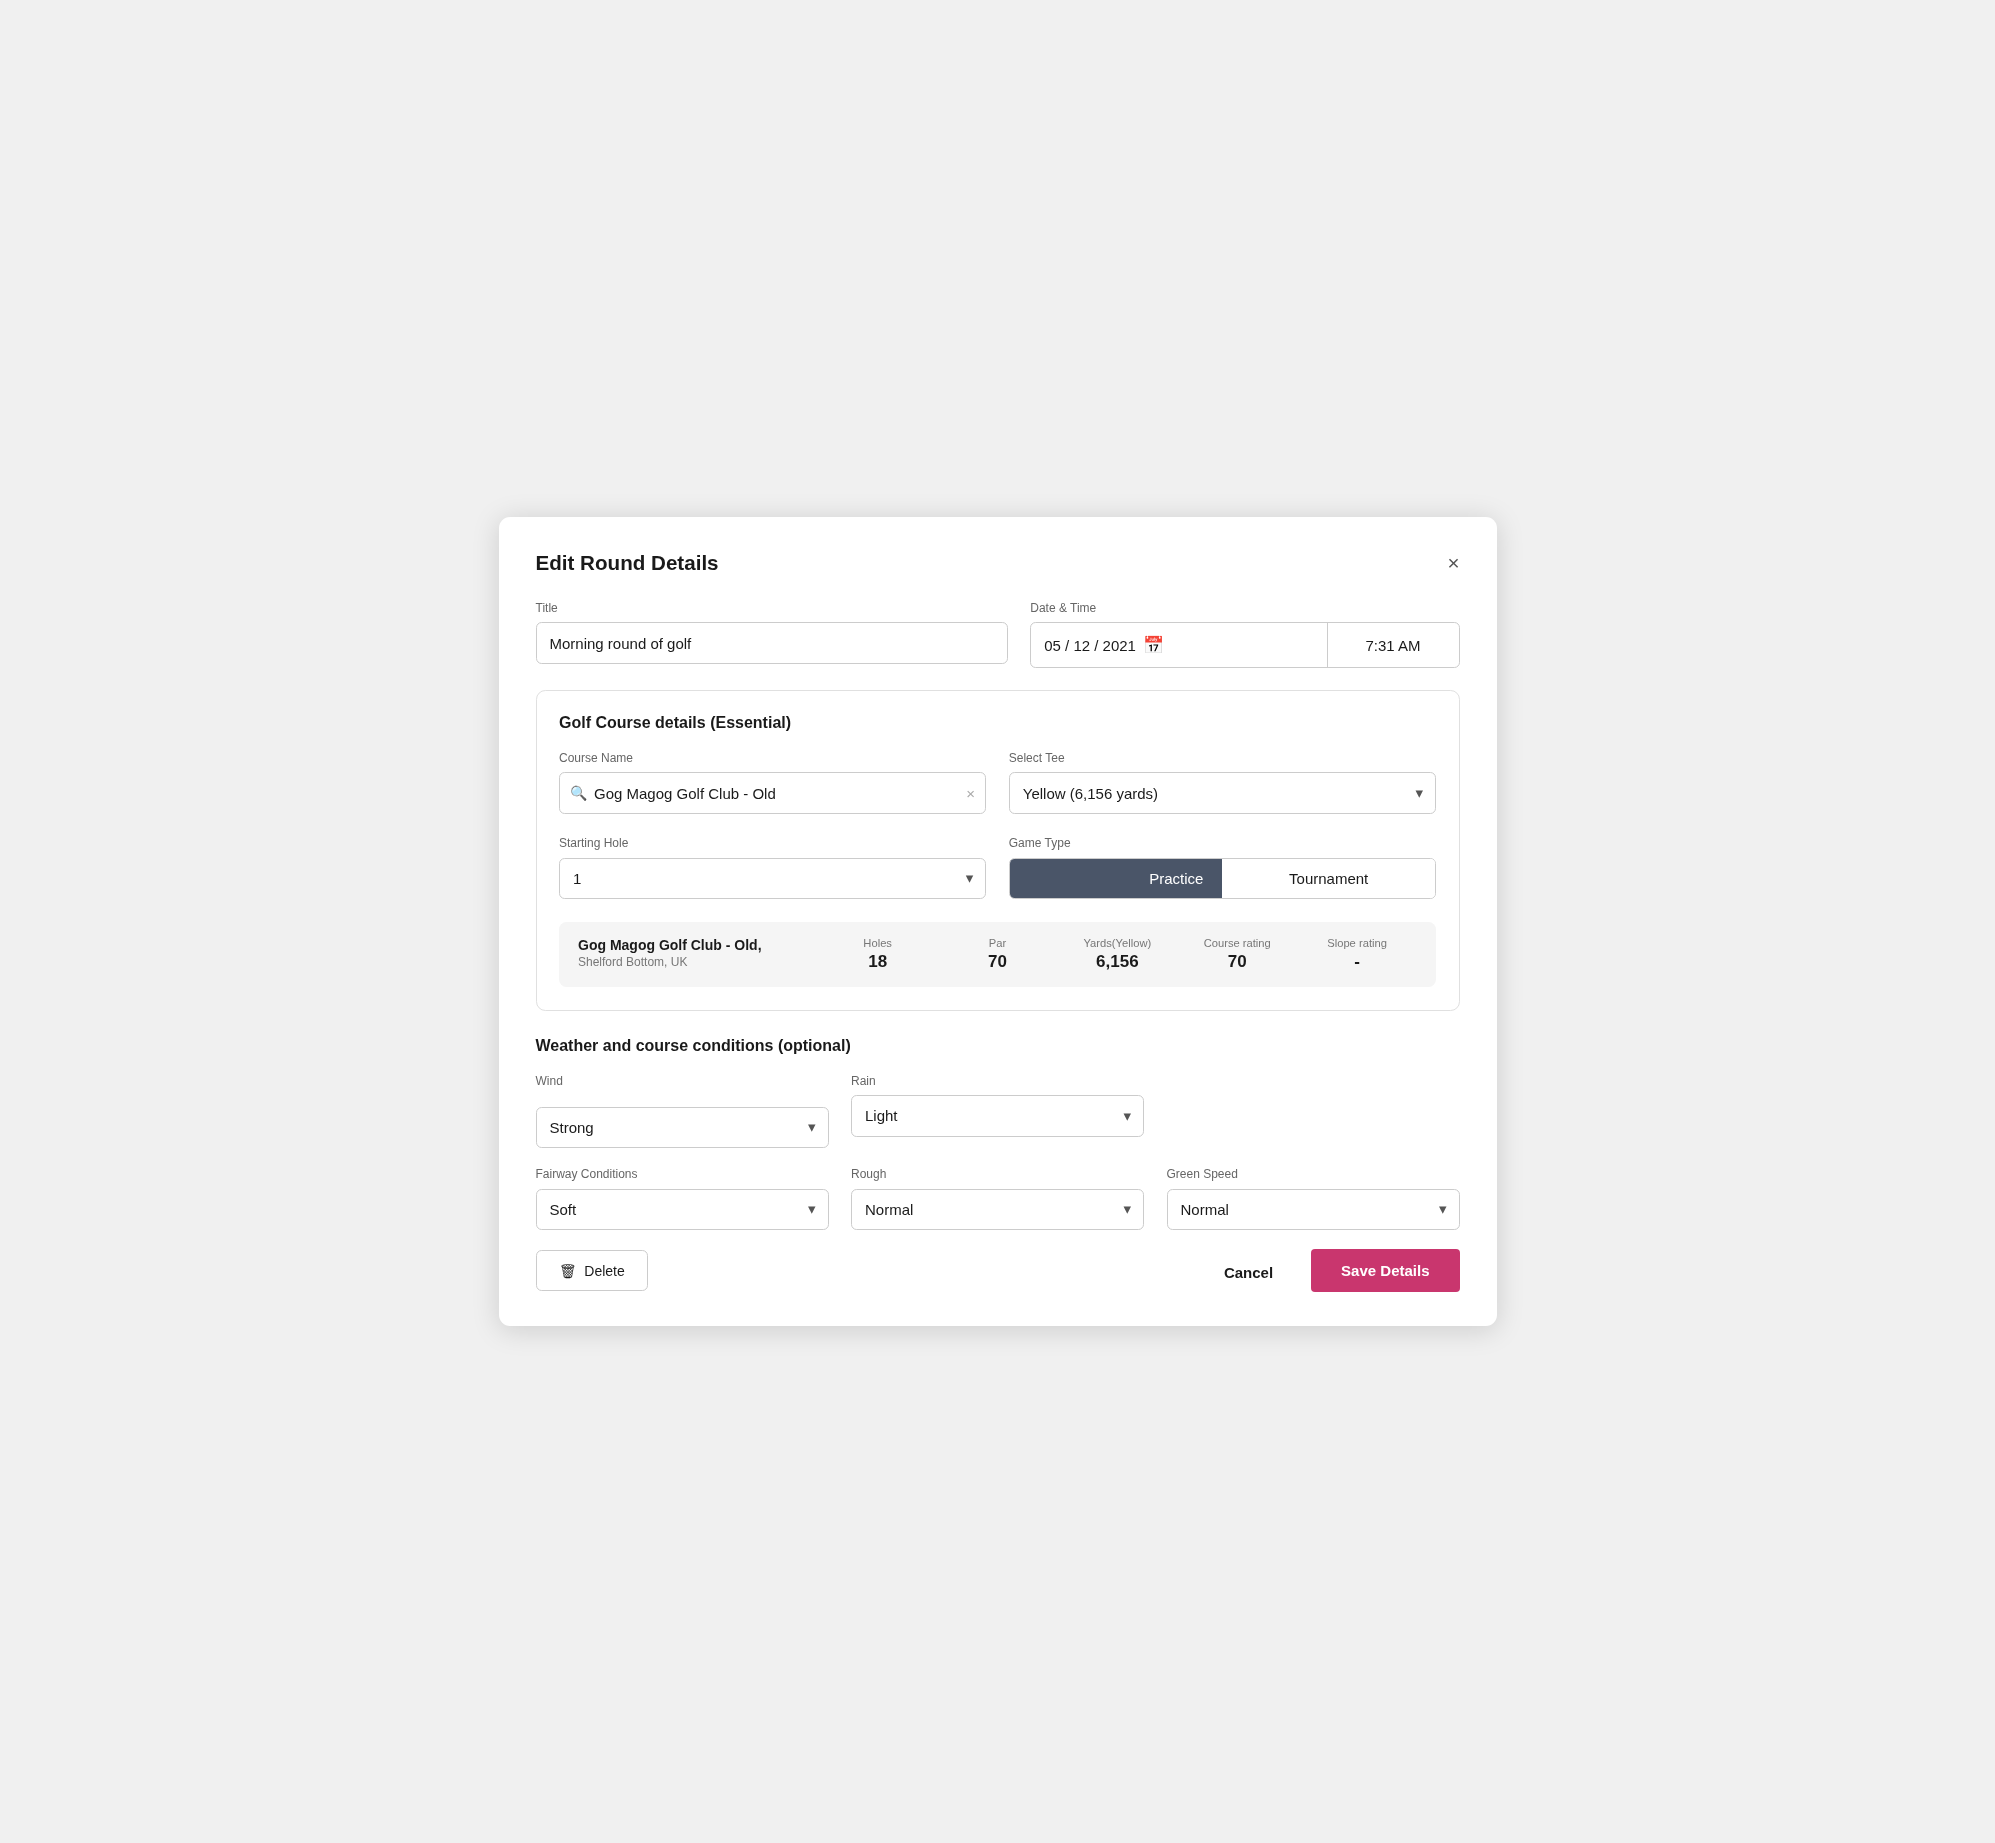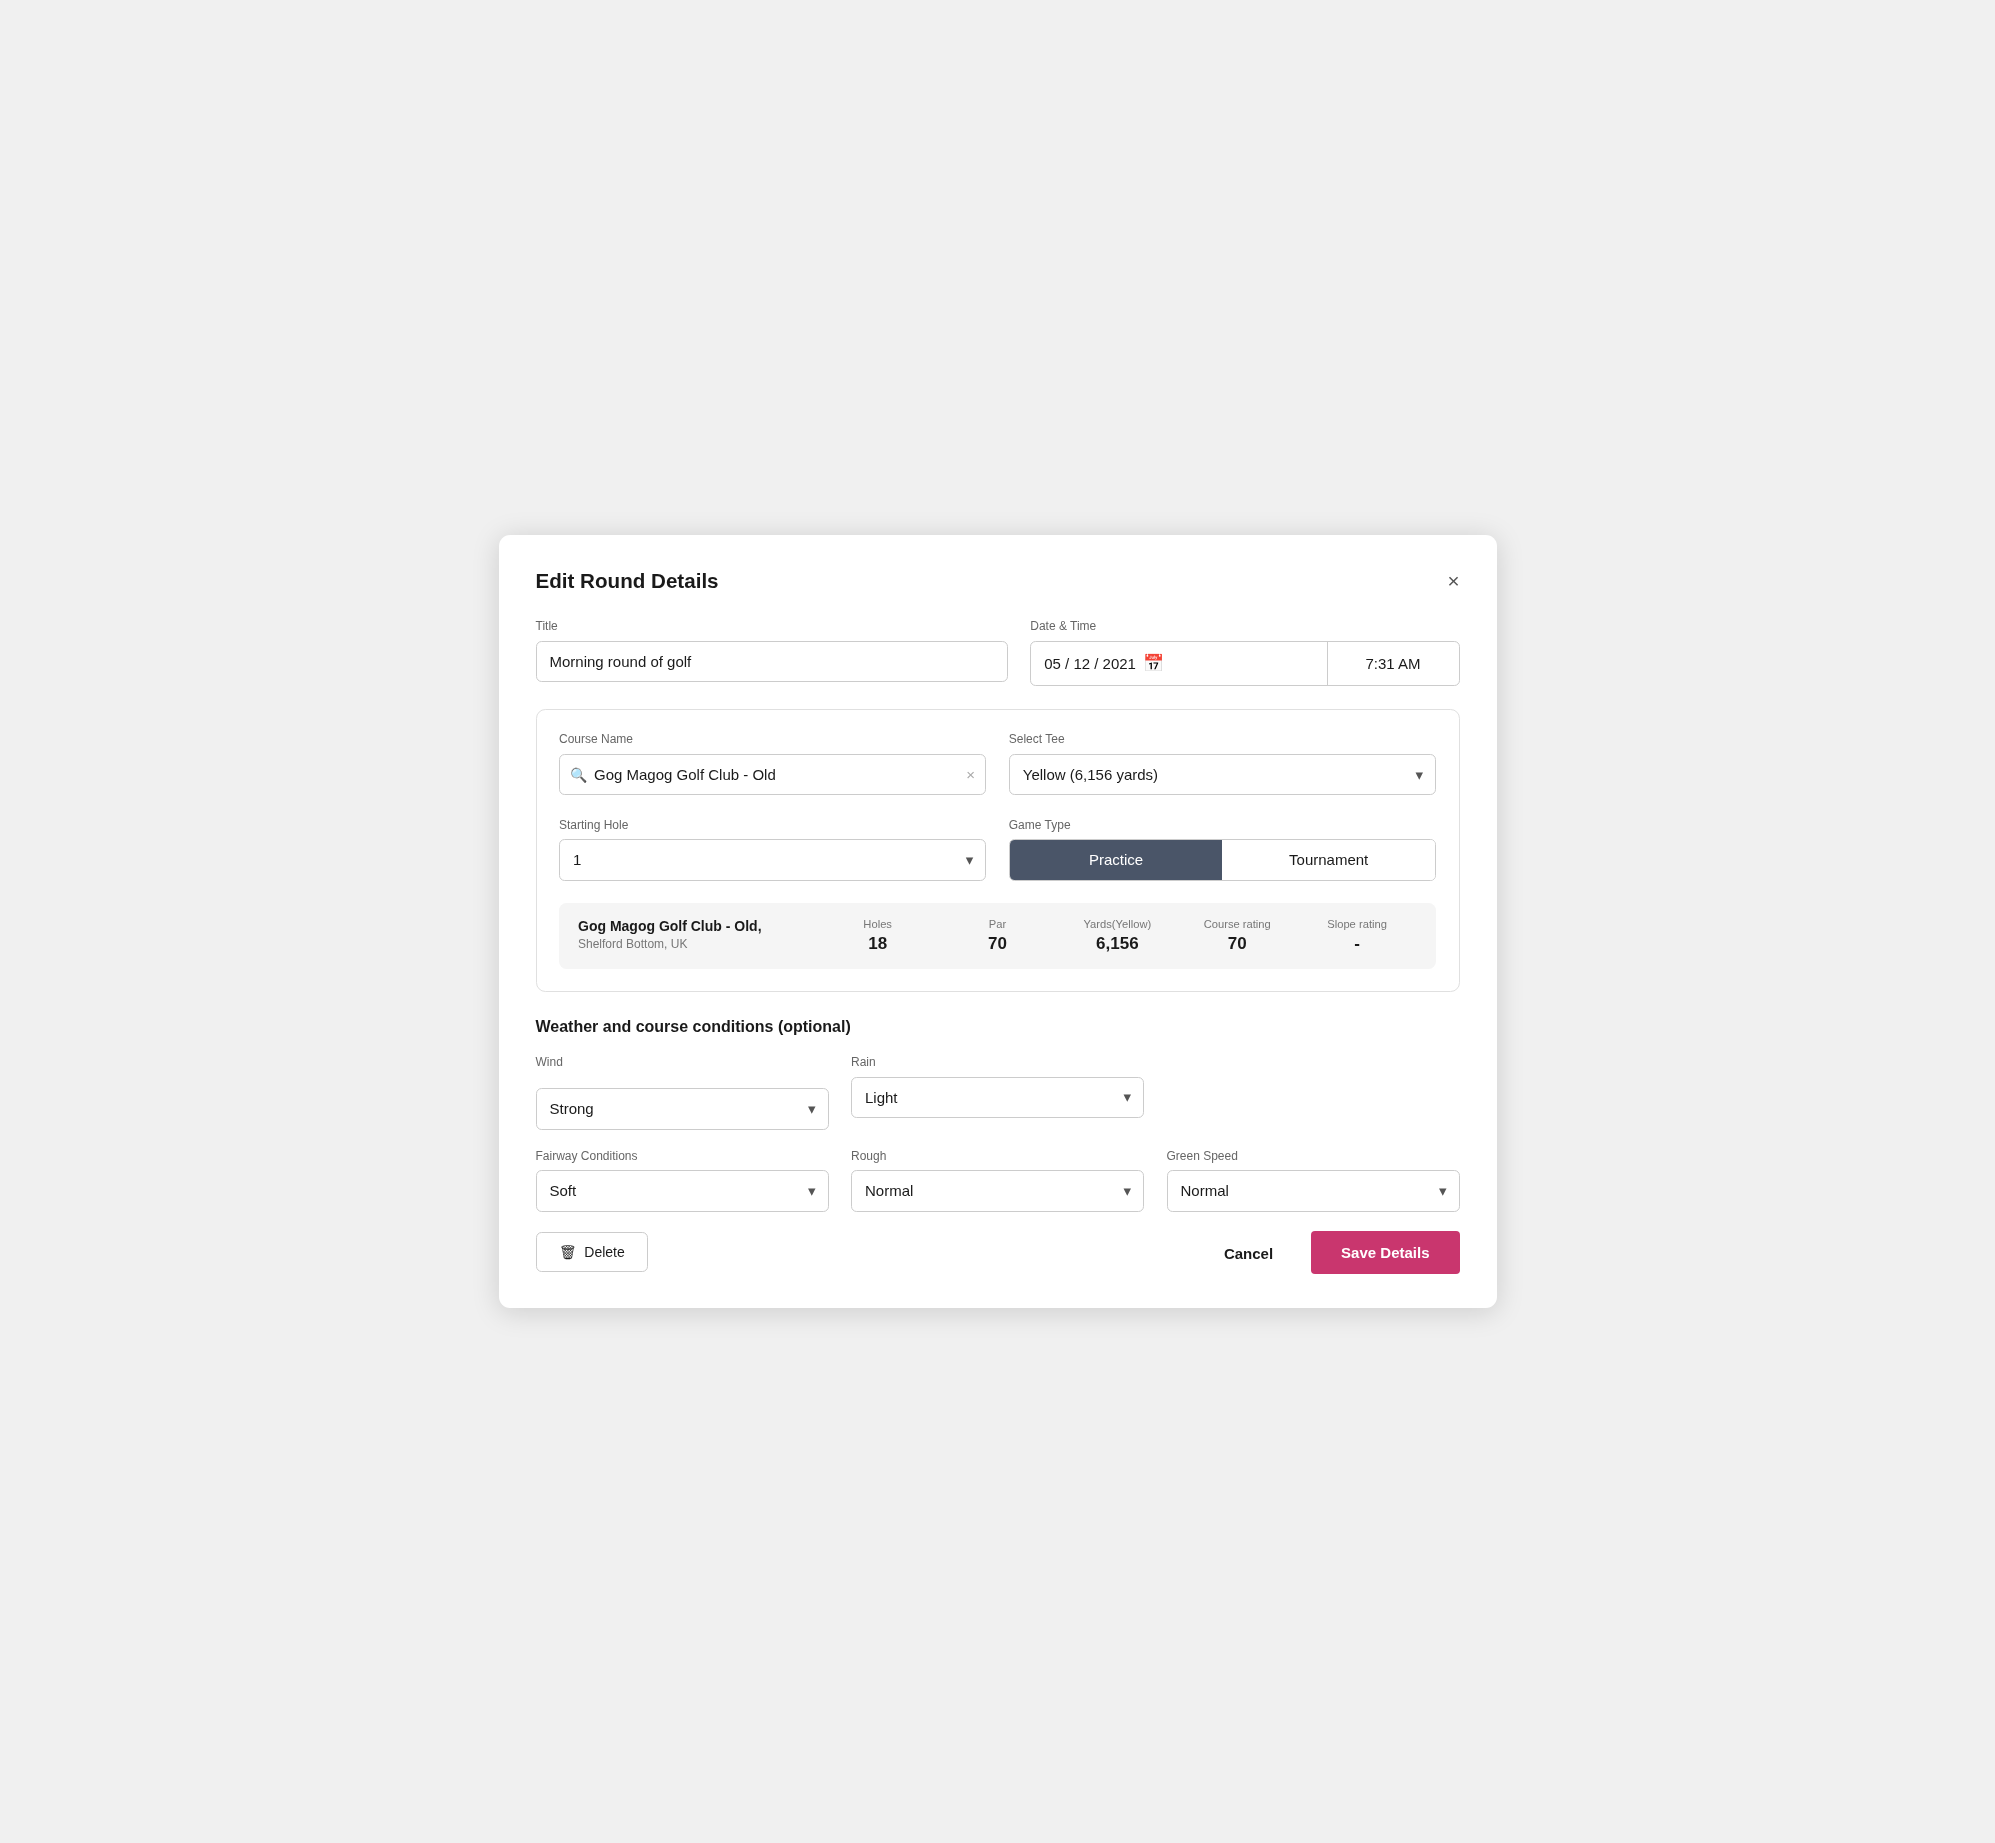--- a/index.html
+++ b/index.html
@@ -167,20 +167,21 @@
       font-size: 15px;
       font-weight: 500;
       cursor: pointer;
       border: none;
       background: #fff;
       color: #1a1a1a;
     }
     .toggle-btn.active {
       background: #4a5568;
       color: #fff;
+      text-align: right;
     }
     .course-info-card {
       background: #f5f5f5;
       border-radius: 7.5px;
       padding: 15px 19px;
       display: flex;
       gap: 0;
     }
     .course-info-name {
       flex: 2;
@@ -286,20 +287,21 @@
           <span class="calendar-icon">📅</span>
         </div>
         <div class="time-field">
           <span>7:31 AM</span>
         </div>
       </div>
     </div>
   </div>
 
   <div class="section-box">
+    <div class="section-title">Golf Course details (Essential)</div>
 
     <div class="form-row">
       <div class="form-group half">
         <label>Course Name</label>
         <div class="course-name-wrapper">
           <span class="search-icon-inline">🔍</span>
           <input type="text" value="Gog Magog Golf Club - Old" style="">
           <span class="clear-icon">×</span>
         </div>
       </div>

